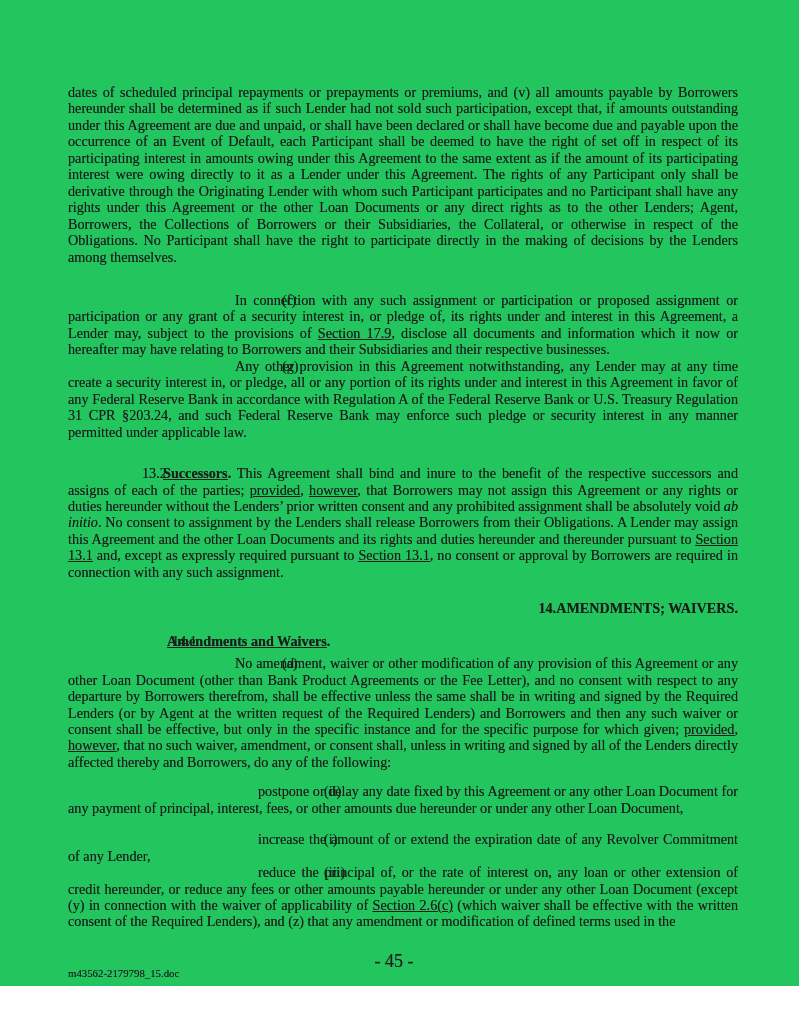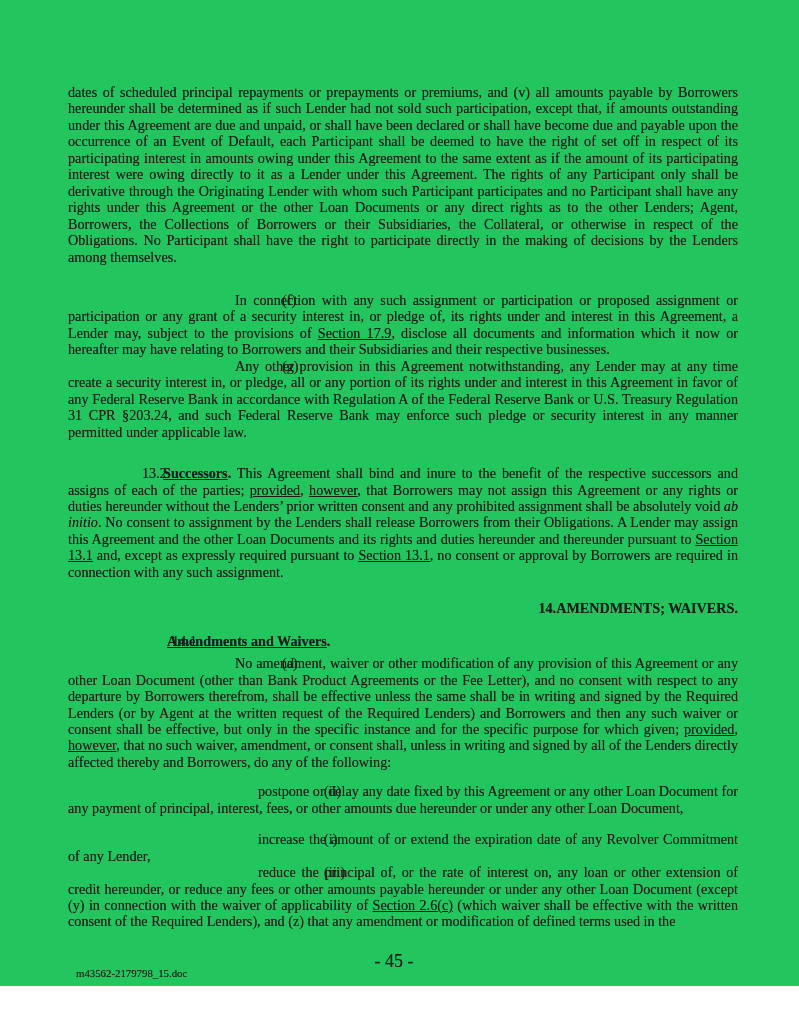--- a/index.html
+++ b/index.html
@@ -71,21 +71,21 @@
     left: 0;
     top: 951px;
     width: 788px;
     text-align: center;
     font-size: 18px;
     color: #1c1c1c;
     text-shadow: 0 0 0.45px rgba(25,25,25,0.6);
   }
   .footer-file {
     position: absolute;
-    left: 76px;
+    left: 68px;
     top: 967px;
     font-size: 10.8px;
     color: #1c1c1c;
     text-shadow: 0 0 0.4px rgba(25,25,25,0.55);
   }
 </style>
 </head>
 <body>
 
 <div class="page" data-name="document-page">

